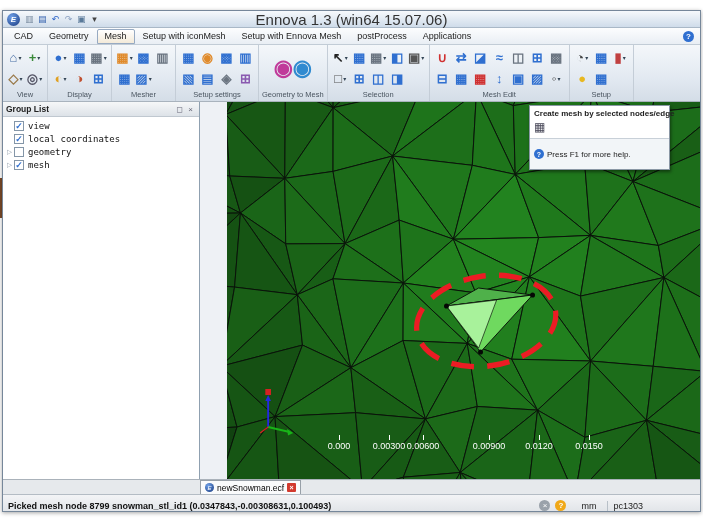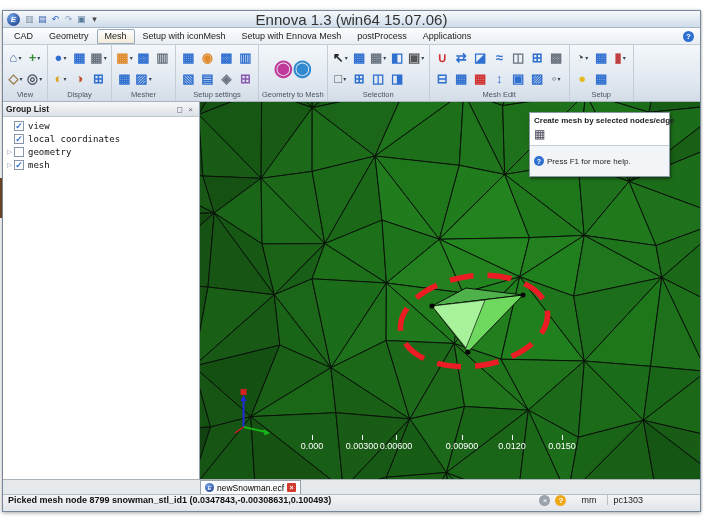--- a/index.html
+++ b/index.html
@@ -40,62 +40,62 @@
   .ricons { display:grid; grid-auto-flow:column; grid-template-rows:repeat(2,21px);
             align-items:center; justify-items:center; }
   .rgroup.rows1 .ricons { grid-template-rows:repeat(1,42px); }
   .ric { display:inline-flex; align-items:center; justify-content:center;
          min-width:19px; height:19px; font-size:13px; line-height:1; }
   .ric .glyph { font-weight:bold; }
   .ric .caret { font-size:6px; color:#345; margin-left:1px; }
   .rlabel { font-size:7.5px; color:#4a5560; margin-top:1px; height:10px; white-space:nowrap; }
 
   
-  .bodyrow { display:flex; height:377px; }
+  .bodyrow { display:flex; height:377px;gap:27px; }
   .panel { width:197px; background:#fff; border-right:1px solid #8fa0b0; display:flex; flex-direction:column; }
   .phead { height:15px; flex:0 0 auto; display:flex; align-items:center; padding:0 3px;
            background:linear-gradient(#f6f7f8,#dde2e8); border-bottom:1px solid #c0c8d0;
            font-size:8.5px; font-weight:bold; color:#222; }
   .phead .sp { flex:1; }
   .pbtn { width:11px; text-align:center; color:#667; font-size:8px; font-weight:normal; }
   .tree { flex:1; padding-top:2px; background:#fff; }
   .trow { display:flex; align-items:center; height:13px; padding-left:2px; }
   .texp { width:9px; font-size:6.5px; color:#8a97a5; text-align:center; }
   .tcb { width:10px; height:10px; border:1px solid #8496a8; background:#fff; color:#2f6fd0;
          font-size:9px; line-height:8px; text-align:center; font-weight:bold; flex:0 0 auto; }
   .tlabel { font-family:"DejaVu Sans Mono", monospace; font-size:9px; margin-left:4px; color:#111; white-space:nowrap; }
 
   
   .viewport { position:relative; flex:1; overflow:hidden; background:#1d661d; }
   .viewport svg { display:block; width:100%; height:100%; }
   .tick { position:absolute; top:333px; width:60px; margin-left:-30px; text-align:center;
           color:#fff; font-size:9px; }
   .tick::before { content:""; display:block; width:1px; height:5px; background:#fff; margin:0 auto 1px; }
 
-  .tooltip { position:absolute; top:10px; right:30px; width:141px; background:#fff;
+  .tooltip { position:absolute; top:3px; right:30px; width:141px; background:#fff;
              border:1px solid #8a97a5; box-shadow:1px 2px 3px rgba(0,0,0,.45); font-size:8px; color:#222; }
   .tt-title { font-weight:bold; font-size:8px; padding:3px 4px 2px; white-space:nowrap; }
   .tt-icon { margin:1px 4px 4px; width:16px; height:13px; font-size:12px; line-height:13px; color:#445; }
   .tt-foot { border-top:1px solid #c8d0d8; display:flex; align-items:center; gap:3px;
              padding:10px 4px; background:#f2f5f8; }
   .tt-q { width:10px; height:10px; border-radius:50%; background:#2f6fd0; color:#fff; flex:0 0 auto;
           font-size:7px; font-weight:bold; display:flex; align-items:center; justify-content:center; }
 
   
   .tabbar { height:15px; background:#e6e9ec; border-top:1px solid #aab2ba; display:flex; align-items:center; }
   .doctab { margin-left:197px; height:14px; display:flex; align-items:center; gap:3px;
             background:#fafbfc; border:1px solid #98a0a8; border-bottom:none; padding:0 4px; font-size:8.5px; }
   .tlogo { width:9px; height:9px; border-radius:50%; flex:0 0 auto;
            background:radial-gradient(circle at 35% 30%, #6fa0e8, #16387e); color:#fff;
            font-size:6px; font-style:italic; display:flex; align-items:center; justify-content:center; }
   .tclose { width:9px; height:9px; background:#d23a2e; color:#fff; font-size:7px; line-height:9px;
             text-align:center; font-weight:bold; border-radius:1px; }
 
   
-  .statusbar { height:17px; display:flex; align-items:flex-start; padding:0 5px; font-size:9px;
+  .statusbar { height:17px; display:flex; align-items:flex-end; padding:0 5px; font-size:9px;
                background:linear-gradient(#f3f4f6,#e2e5e9); border-top:1px solid #b4bcc4; }
   .smsg { font-weight:bold; color:#111; flex:1; white-space:nowrap; overflow:hidden; }
   .sstop { width:11px; height:11px; border-radius:50%; background:#9aa2aa; color:#fff; font-size:8px;
            line-height:11px; text-align:center; margin:0 5px; }
   .shelp { width:11px; height:11px; border-radius:50%; background:#f0a818; color:#fff; font-size:8px;
            font-weight:bold; line-height:11px; text-align:center; margin-right:7px; }
   .sunit { margin-right:6px; color:#222;padding-left:8px; }
   .ssep { width:1px; height:10px; background:#b8c0c8; margin:0 5px; }
   .shost { color:#222; }
   .send { width:52px; }

